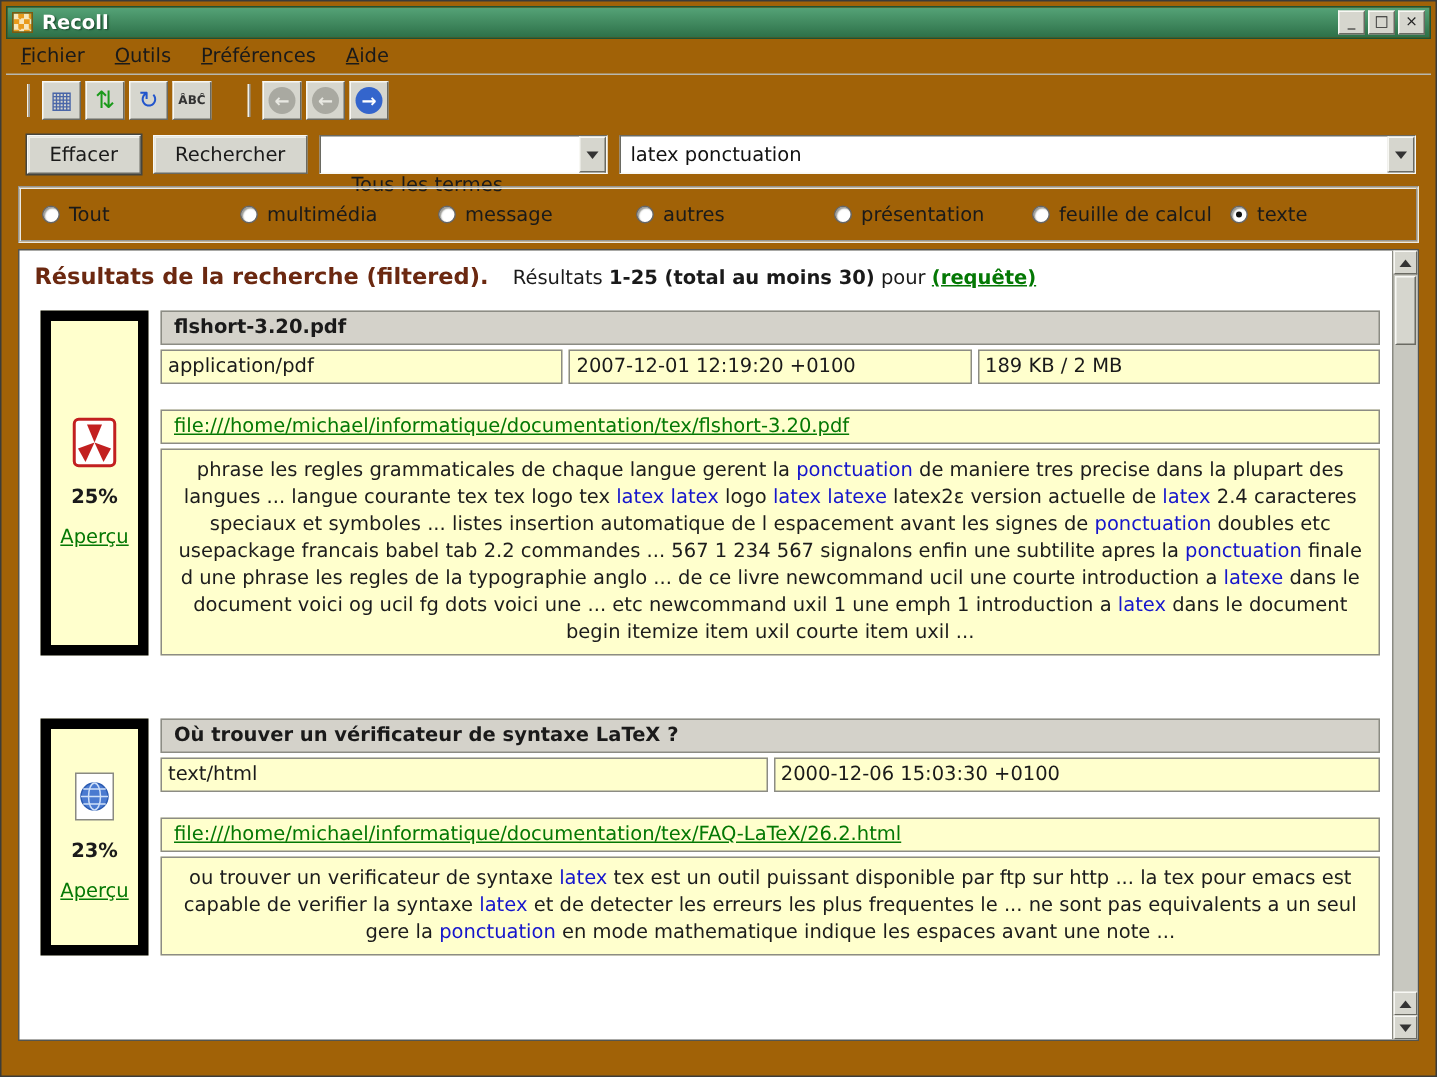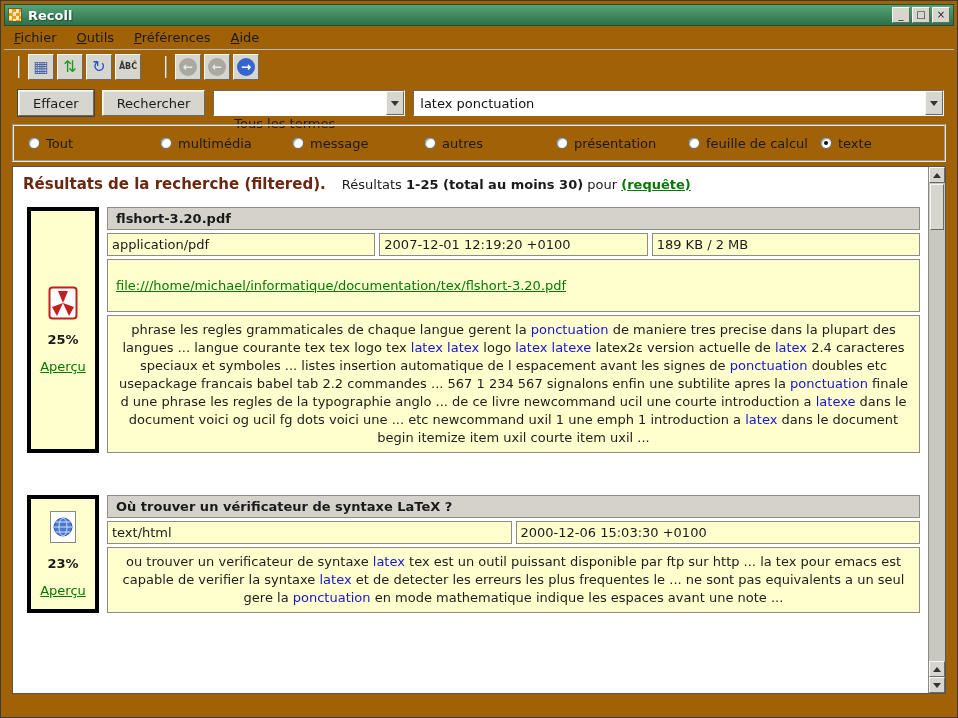--- a/index.html
+++ b/index.html
@@ -143,37 +143,37 @@
   }
   .results-content { flex: 1; padding: 6px 8px 6px 8px; overflow: hidden; }
   .results-header { margin: 2px 0 14px 2px; }
   .rh-title { font-size: 15px; font-weight: bold; color: #6b2810; margin-right: 12px; }
   .rh-range { font-weight: bold; }
   .glink { color: #047804; text-decoration: underline; cursor: pointer; }
   .rh-link { font-weight: bold; }
   .result-entry { display: flex; gap: 8px; margin: 6px 0 42px 6px; }
   .result-left {
     flex: 0 0 72px;
-    border: 4px solid #000000; background: #ffffcd;
+    border: 7px solid #000000; background: #ffffcd;
     display: flex; flex-direction: column; align-items: center; justify-content: center;
     gap: 12px; padding: 8px 4px;
   }
   .doc-icon svg { display: block; }
   .relevance { font-weight: bold; }
   .result-main { flex: 1; display: flex; flex-direction: column; gap: 3px; }
   .r-title {
     background: #d4d2ca; border: 1px solid #8c8c84;
     font-weight: bold; padding: 3px 8px;
   }
   .r-info { display: flex; gap: 4px; }
   .r-cell {
     flex: 1; background: #ffffcd; border: 1px solid #8c8c84;
     padding: 3px 4px; white-space: nowrap; overflow: hidden;
   }
-  .r-url { background: #ffffcd; border: 1px solid #8c8c84; padding: 18px 8px; overflow: hidden; white-space: nowrap; }
+  .r-url { background: #ffffcd; border: 1px solid #8c8c84; padding: 3px 8px; overflow: hidden; white-space: nowrap; margin-top: 14px; }
   .r-snippet {
     background: #ffffcd; border: 1px solid #8c8c84;
     padding: 5px 8px; line-height: 18px; color: #1c1c1c; text-align: center;
   }
   .hl { color: #1515cc; }
   
   .vscrollbar {
     flex: 0 0 17px; width: 17px;
     background: #c8c8c0; border-left: 1px solid #8a8a82;
     display: flex; flex-direction: column;
@@ -345,20 +345,21 @@
               </span>
               <span class="relevance">23%</span>
               <a class="glink">Aperçu</a>
             </div>
             <div class="result-main">
               <div class="r-title">Où trouver un vérificateur de syntaxe LaTeX ?</div>
               <div class="r-info">
                 <div class="r-cell">text/html</div>
                 <div class="r-cell">2000-12-06 15:03:30 +0100</div>
               </div>
+              <div class="r-url"><a class="glink">file:///home/michael/informatique/documentation/tex/FAQ-LaTeX/26.2.html</a></div>
               <div class="r-snippet"><span>ou trouver un verificateur de syntaxe </span><span class="hl">latex</span><span> tex est un outil puissant disponible par ftp sur http ... la tex pour emacs est capable de verifier la syntaxe </span><span class="hl">latex</span><span> et de detecter les erreurs les plus frequentes le ... ne sont pas equivalents a un seul gere la </span><span class="hl">ponctuation</span><span> en mode mathematique indique les espaces avant une note ...</span></div>
             </div>
           </div>
         </div>
     </div>
     <div class="vscrollbar">
       <span class="sb-btn">
           <span class="arr-up"></span>
         </span>
       <span class="sb-thumb"></span>

